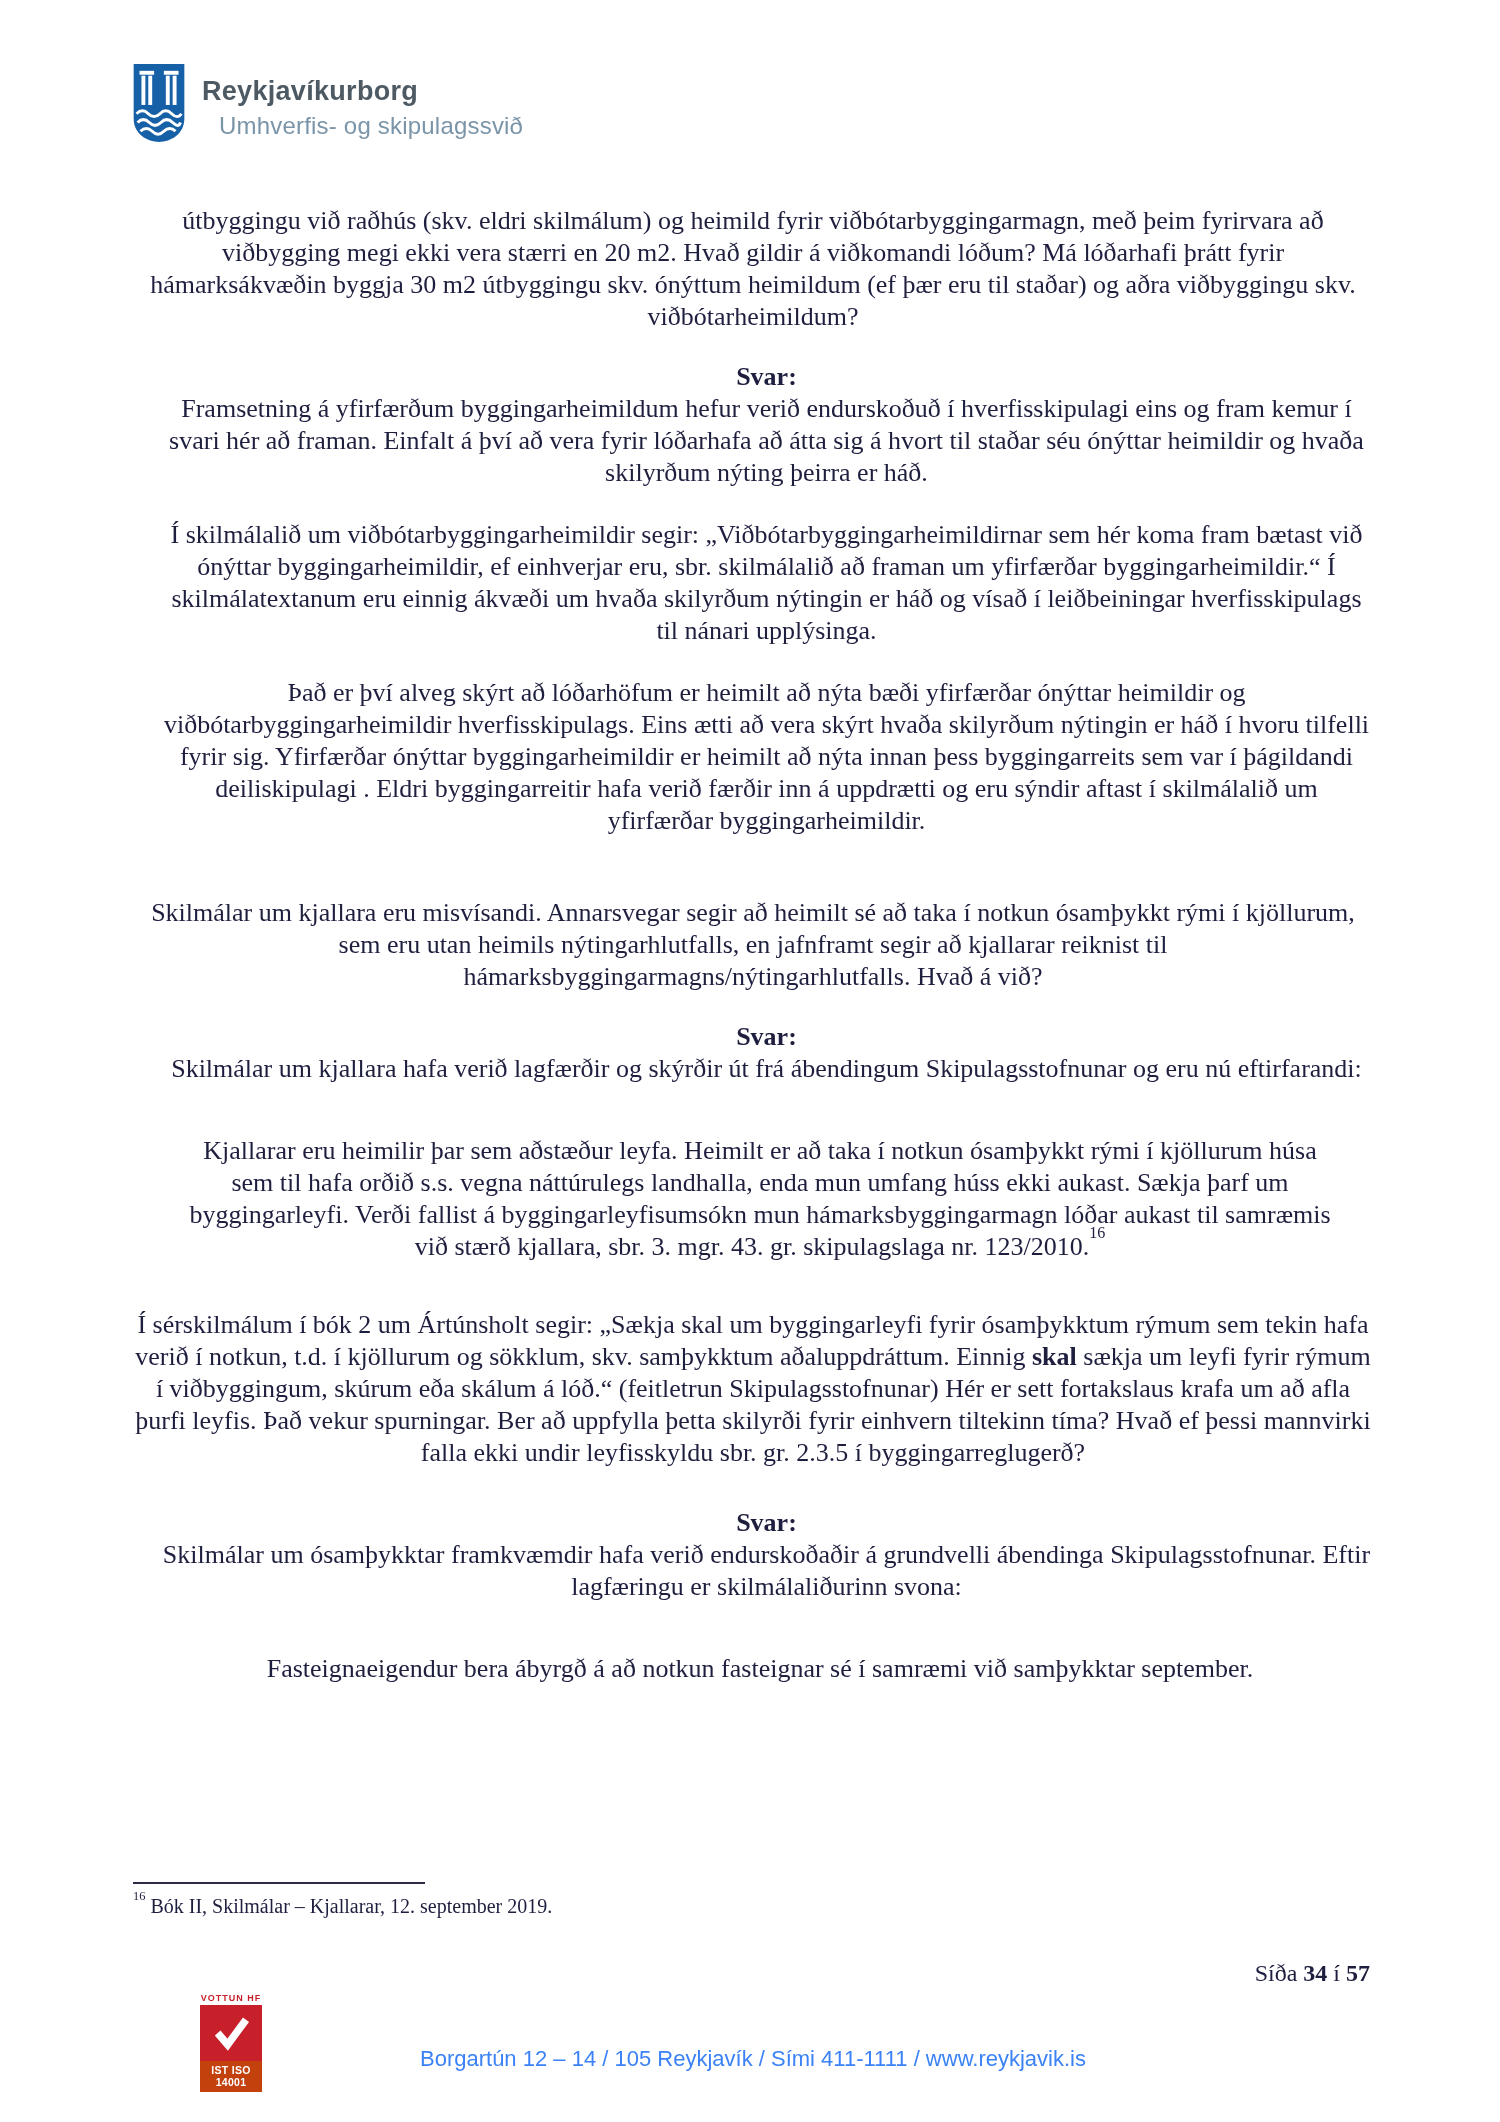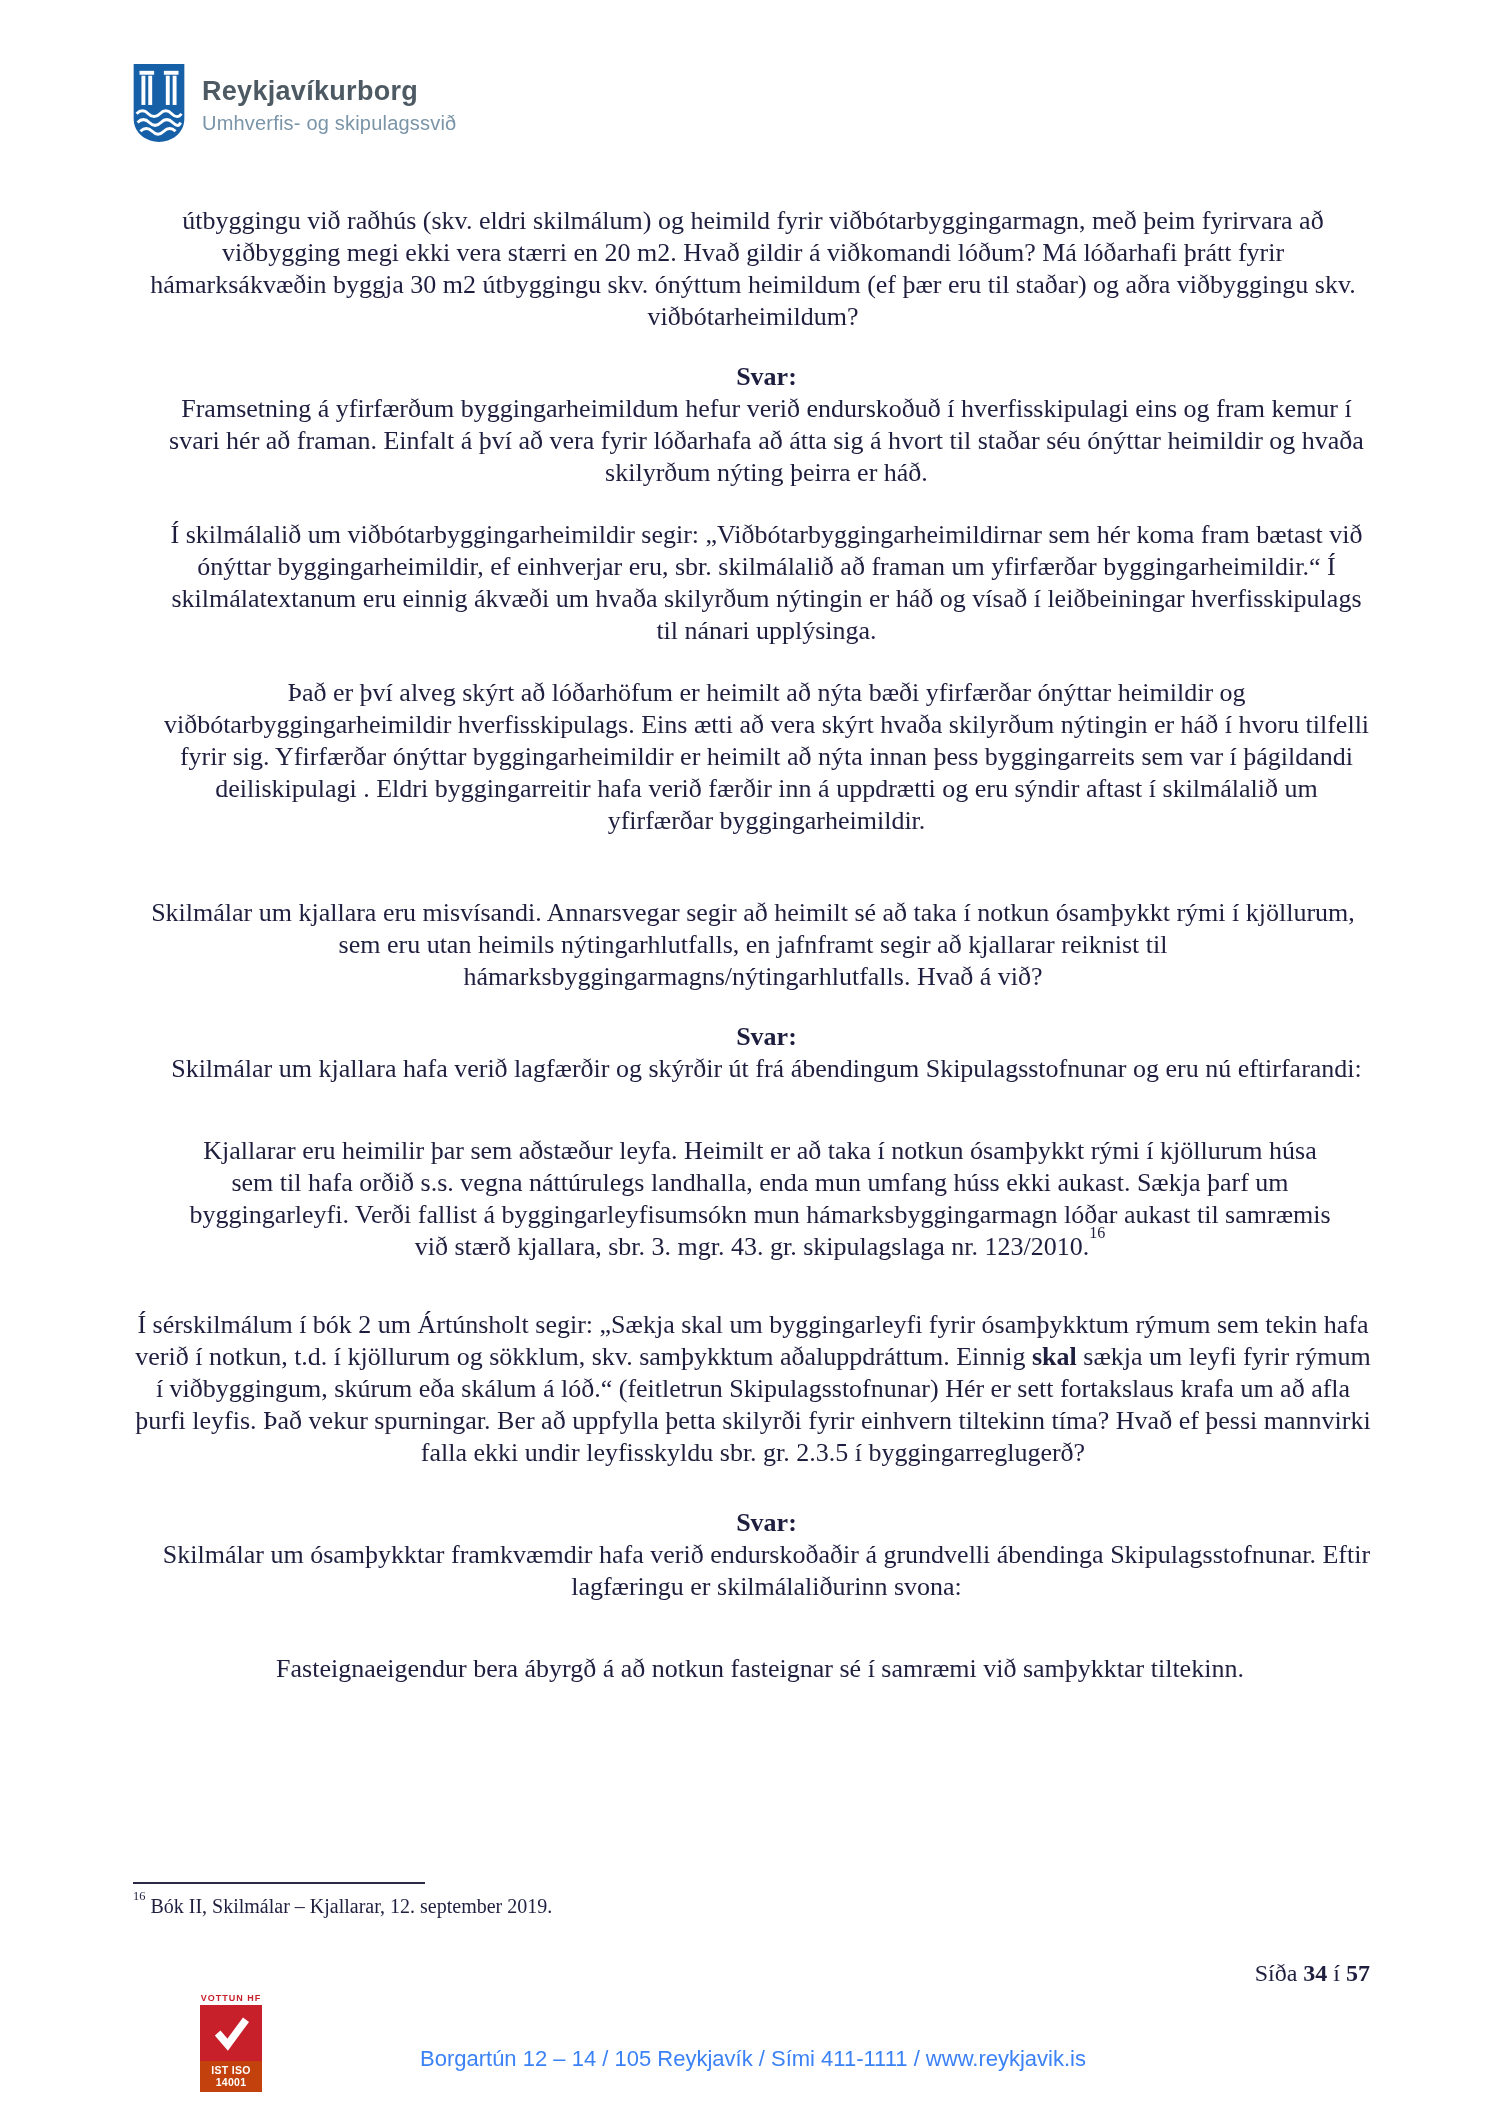--- a/index.html
+++ b/index.html
@@ -20,22 +20,23 @@
     display:flex; align-items:flex-start; gap:17px;
   }
   .coat { color:var(--logo-blue,#1660a8); }
   .coat svg { width:52px; height:78px; display:block; }
   .org { padding-top:12px; font-family:"Liberation Sans", sans-serif; }
   .org-name {
     font-size:27px; font-weight:bold; letter-spacing:0.3px;
     color:var(--org-name-color,#4d5a63);
   }
   .org-dept {
-    font-size:20px; margin-top:5px; letter-spacing:0.2px;
+    font-size:24px; margin-top:5px; letter-spacing:0.2px;
     color:var(--department-color,#7a94a8);
+    margin-left:17px;
   }
 
   
   .doc-body {
     position:absolute; left:133px; top:205px; width:1240px;
     font-size:26px; line-height:32px; text-align:left;
   }
   .para { margin:0;text-align:center; }
   .para.label { margin-left:27px; font-weight:bold; }
   .para.answer { margin-left:27px; }
@@ -127,21 +128,21 @@
       <p class="para answer"><span>Framsetning á yfirfærðum byggingarheimildum hefur verið endurskoðuð í hverfisskipulagi eins og fram kemur í svari hér að framan. Einfalt á því að vera fyrir lóðarhafa að átta sig á hvort til staðar séu ónýttar heimildir og hvaða skilyrðum nýting þeirra er háð.</span></p>
       <p class="para answer g-line"><span>Í skilmálalið um viðbótarbyggingarheimildir segir: „Viðbótarbyggingarheimildirnar sem hér koma fram bætast við ónýttar byggingarheimildir, ef einhverjar eru, sbr. skilmálalið að framan um yfirfærðar byggingarheimildir.“ Í skilmálatextanum eru einnig ákvæði um hvaða skilyrðum nýtingin er háð og vísað í leiðbeiningar hverfisskipulags til nánari upplýsinga.</span></p>
       <p class="para answer g-line"><span>Það er því alveg skýrt að lóðarhöfum er heimilt að nýta bæði yfirfærðar ónýttar heimildir og viðbótarbyggingarheimildir hverfisskipulags. Eins ætti að vera skýrt hvaða skilyrðum nýtingin er háð í hvoru tilfelli fyrir sig. Yfirfærðar ónýttar byggingarheimildir er heimilt að nýta innan þess byggingarreits sem var í þágildandi deiliskipulagi . Eldri byggingarreitir hafa verið færðir inn á uppdrætti og eru sýndir aftast í skilmálalið um yfirfærðar byggingarheimildir.</span></p>
       <p class="para question g-section"><span>Skilmálar um kjallara eru misvísandi. Annarsvegar segir að heimilt sé að taka í notkun ósamþykkt rými í kjöllurum, sem eru utan heimils nýtingarhlutfalls, en jafnframt segir að kjallarar reiknist til hámarksbyggingarmagns/nýtingarhlutfalls. Hvað á við?</span></p>
       <p class="para label g-label"><span class="b">Svar:</span></p>
       <p class="para answer"><span>Skilmálar um kjallara hafa verið lagfærðir og skýrðir út frá ábendingum Skipulagsstofnunar og eru nú eftirfarandi:</span></p>
       <p class="para quote g-quote"><span>Kjallarar eru heimilir þar sem aðstæður leyfa. Heimilt er að taka í notkun ósamþykkt rými í kjöllurum húsa sem til hafa orðið s.s. vegna náttúrulegs landhalla, enda mun umfang húss ekki aukast. Sækja þarf um byggingarleyfi. Verði fallist á byggingarleyfisumsókn mun hámarksbyggingarmagn lóðar aukast til samræmis við stærð kjallara, sbr. 3. mgr. 43. gr. skipulagslaga nr. 123/2010.</span><sup>16</sup></p>
       <p class="para question g-section-lg"><span>Í sérskilmálum í bók 2 um Ártúnsholt segir: „Sækja skal um byggingarleyfi fyrir ósamþykktum rýmum sem tekin hafa verið í notkun, t.d. í kjöllurum og sökklum, skv. samþykktum aðaluppdráttum. Einnig </span><span class="b">skal</span><span> sækja um leyfi fyrir rýmum í viðbyggingum, skúrum eða skálum á lóð.“ (feitletrun Skipulagsstofnunar) Hér er sett fortakslaus krafa um að afla þurfi leyfis. Það vekur spurningar. Ber að uppfylla þetta skilyrði fyrir einhvern tiltekinn tíma? Hvað ef þessi mannvirki falla ekki undir leyfisskyldu sbr. gr. 2.3.5 í byggingarreglugerð?</span></p>
       <p class="para label g-label-lg"><span class="b">Svar:</span></p>
       <p class="para answer"><span>Skilmálar um ósamþykktar framkvæmdir hafa verið endurskoðaðir á grundvelli ábendinga Skipulagsstofnunar. Eftir lagfæringu er skilmálaliðurinn svona:</span></p>
-      <p class="para quote g-quote"><span>Fasteignaeigendur bera ábyrgð á að notkun fasteignar sé í samræmi við samþykktar tiltekinn.</span></p>
+      <p class="para quote g-quote"><span>Fasteignaeigendur bera ábyrgð á að notkun fasteignar sé í samræmi við samþykktar september.</span></p>
     </main>
 
   <div class="footnote-area">
     <div class="footnote-rule"></div>
     <div class="footnote"><sup>16</sup><span> Bók II, Skilmálar – Kjallarar, 12. september 2019.</span></div>
   </div>
 
   <div class="page-num">
     <span>Síða</span>
     <b>34</b>

